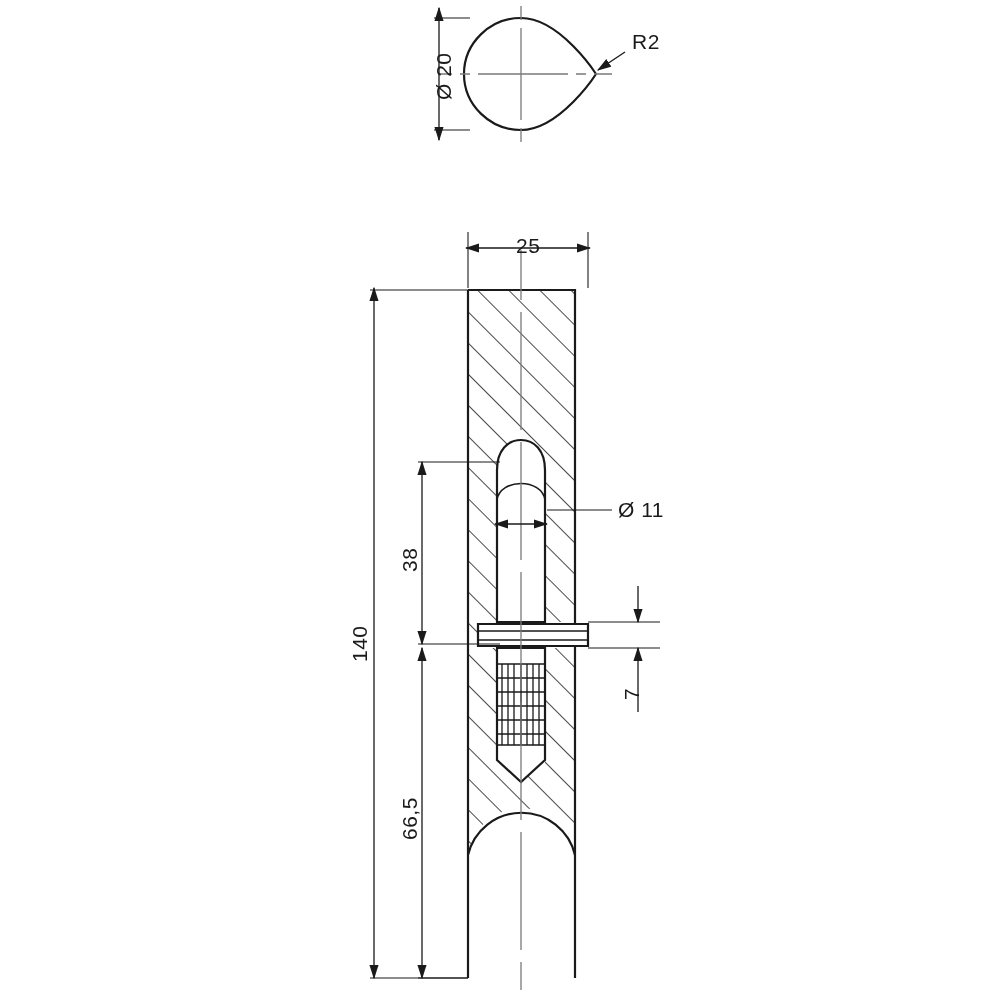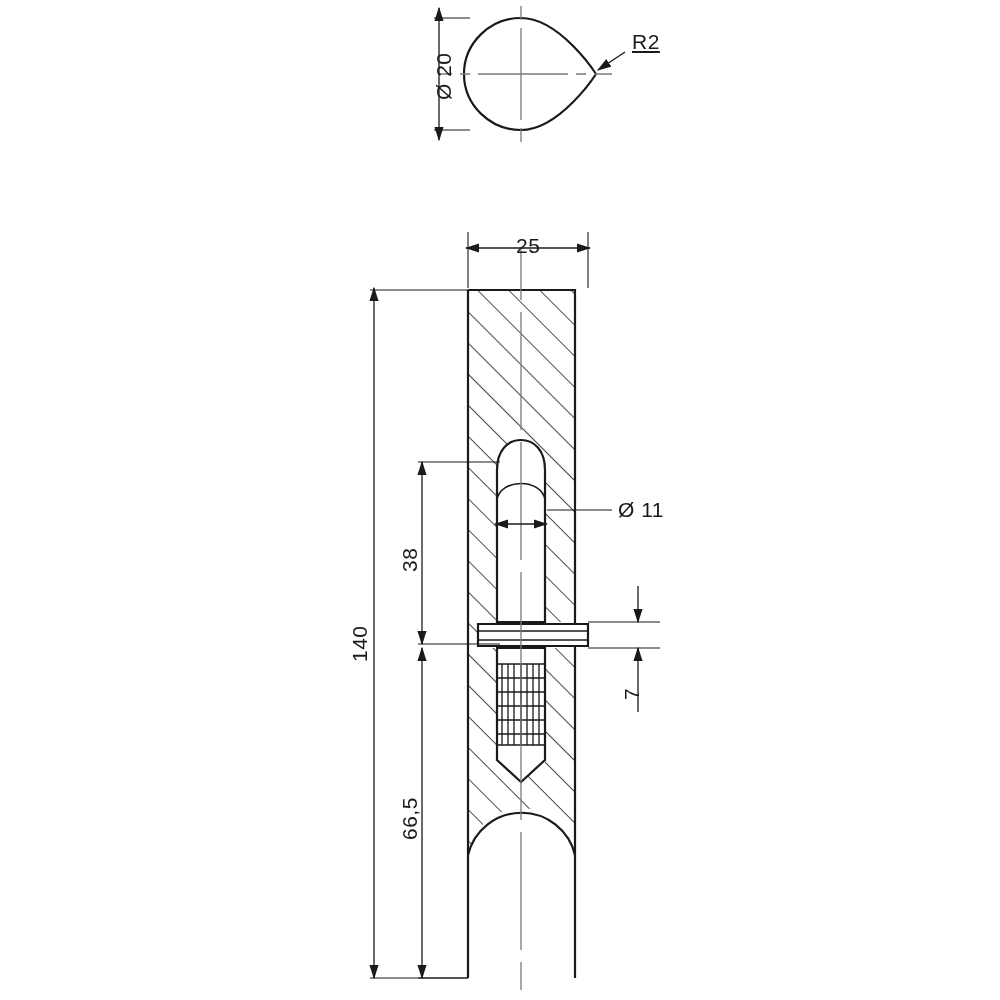--- a/index.html
+++ b/index.html
@@ -152,21 +152,21 @@
 
       <line x1="638" y1="586" x2="638" y2="622" stroke="#1a1a1a" stroke-width="1.3" marker-end="url(#arrEnd)"></line>
       <line x1="638" y1="648" x2="638" y2="712" stroke="#1a1a1a" stroke-width="1.3" marker-start="url(#arrStart)"></line>
       <line x1="588" y1="622" x2="660" y2="622" stroke="#1a1a1a" stroke-width="1.1"></line>
       <line x1="588" y1="648" x2="660" y2="648" stroke="#1a1a1a" stroke-width="1.1"></line>
     </g>
   </svg>
 
   <div class="dim-label rot90" style="left:432px; top:100px;">Ø 20</div>
 
-  <div class="dim-label" style="left:632px; top:30px;text-decoration:underline;">R2</div>
+  <div class="dim-label" style="left:632px; top:30px;">R2</div>
 
   <div class="dim-label" style="left:516px; top:222px;margin-top:12px;">25</div>
 
   <div class="dim-label rot90" style="left:348px; top:662px;">140</div>
 
   <div class="dim-label rot90" style="left:398px; top:572px;">38</div>
 
   <div class="dim-label rot90" style="left:398px; top:840px;">66,5</div>
 
   <div class="dim-label rot90" style="left:620px; top:700px;">7</div>

